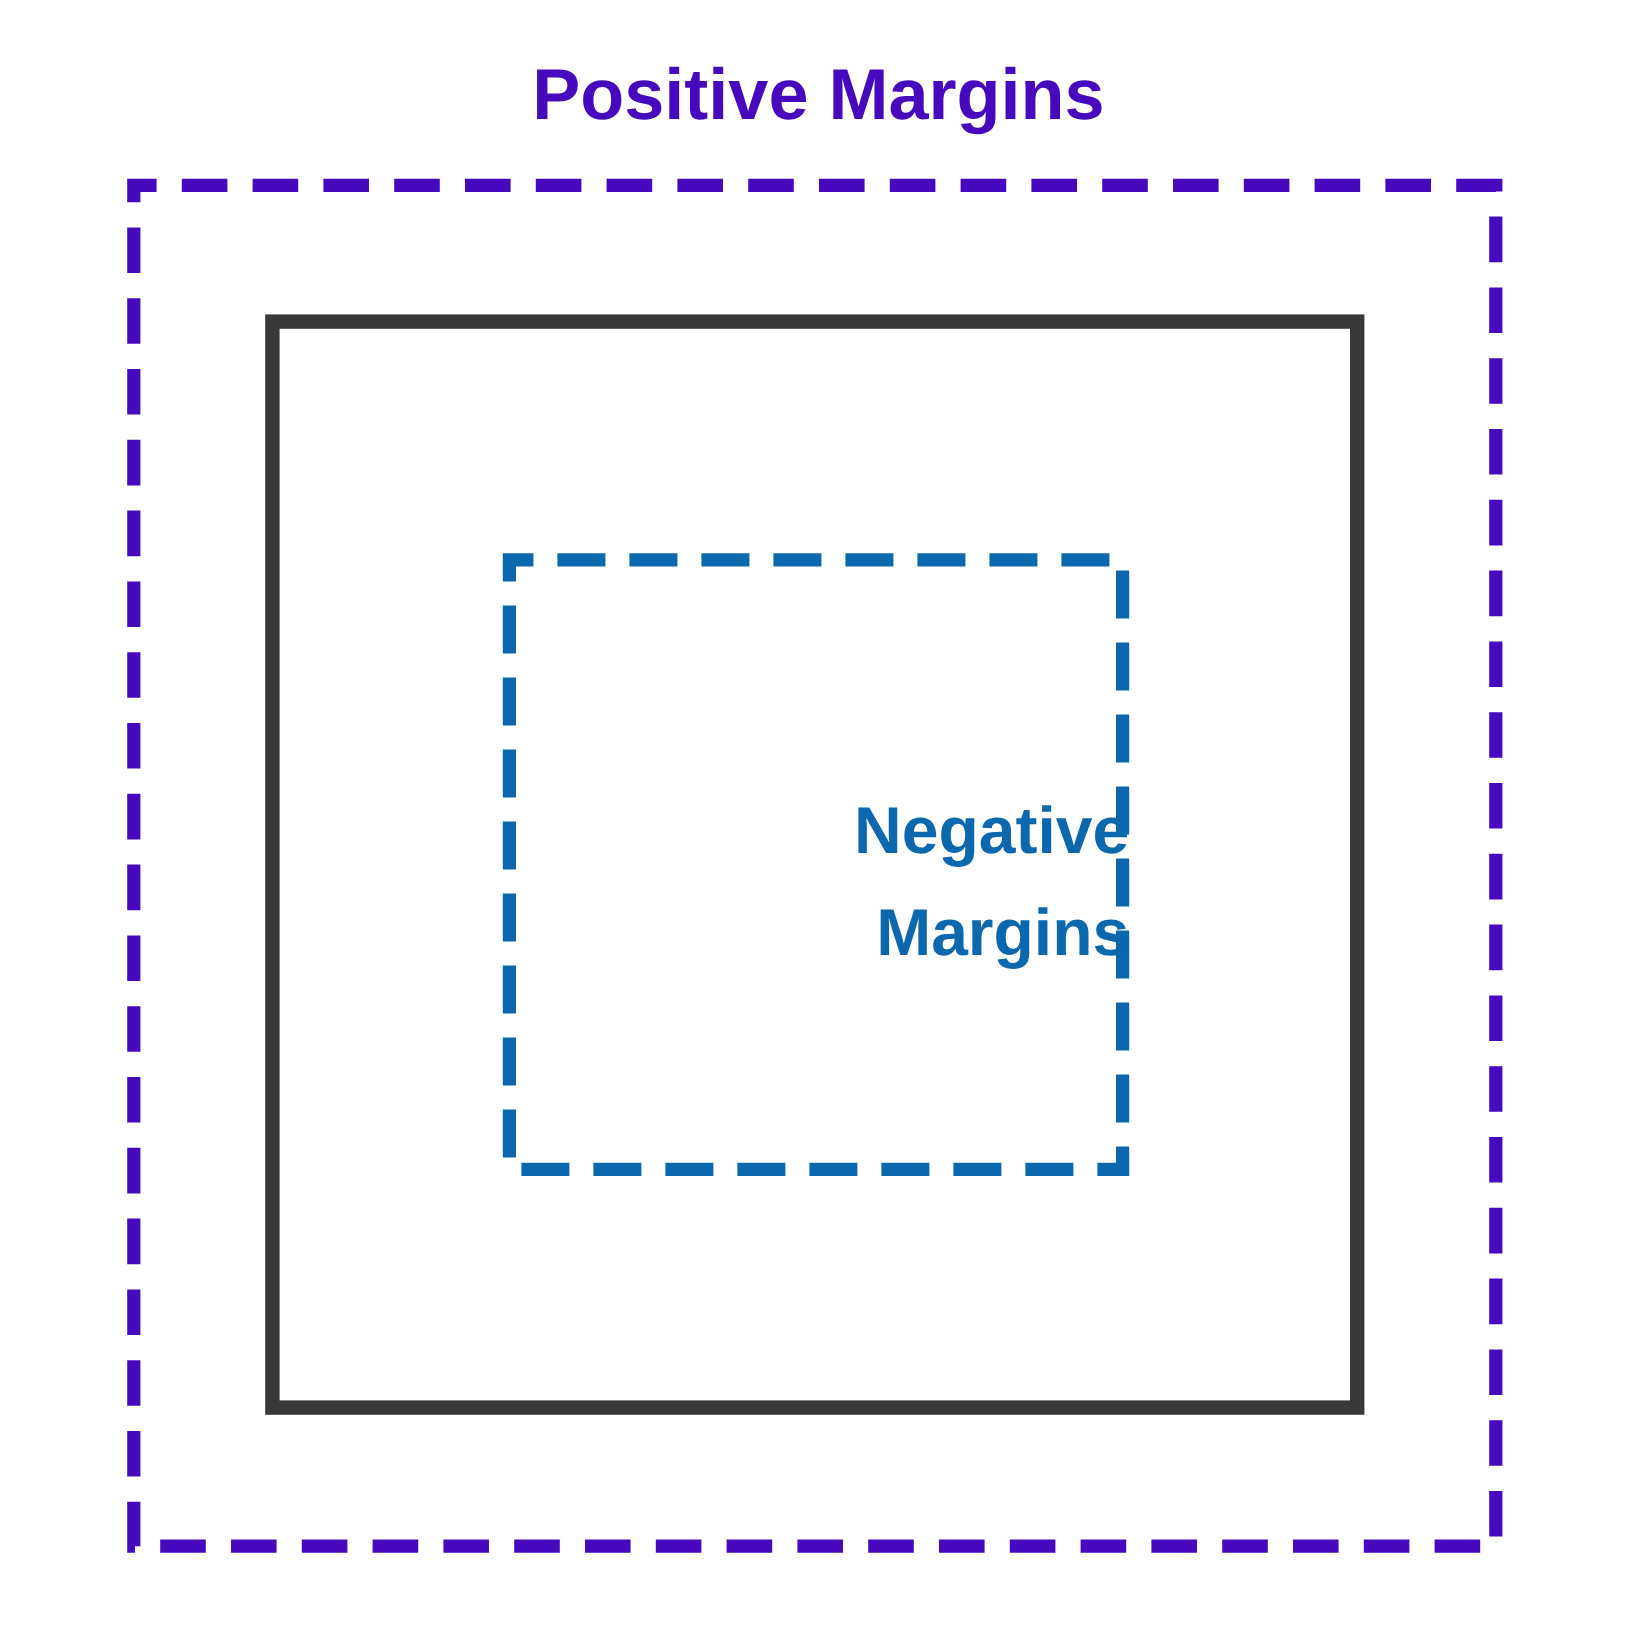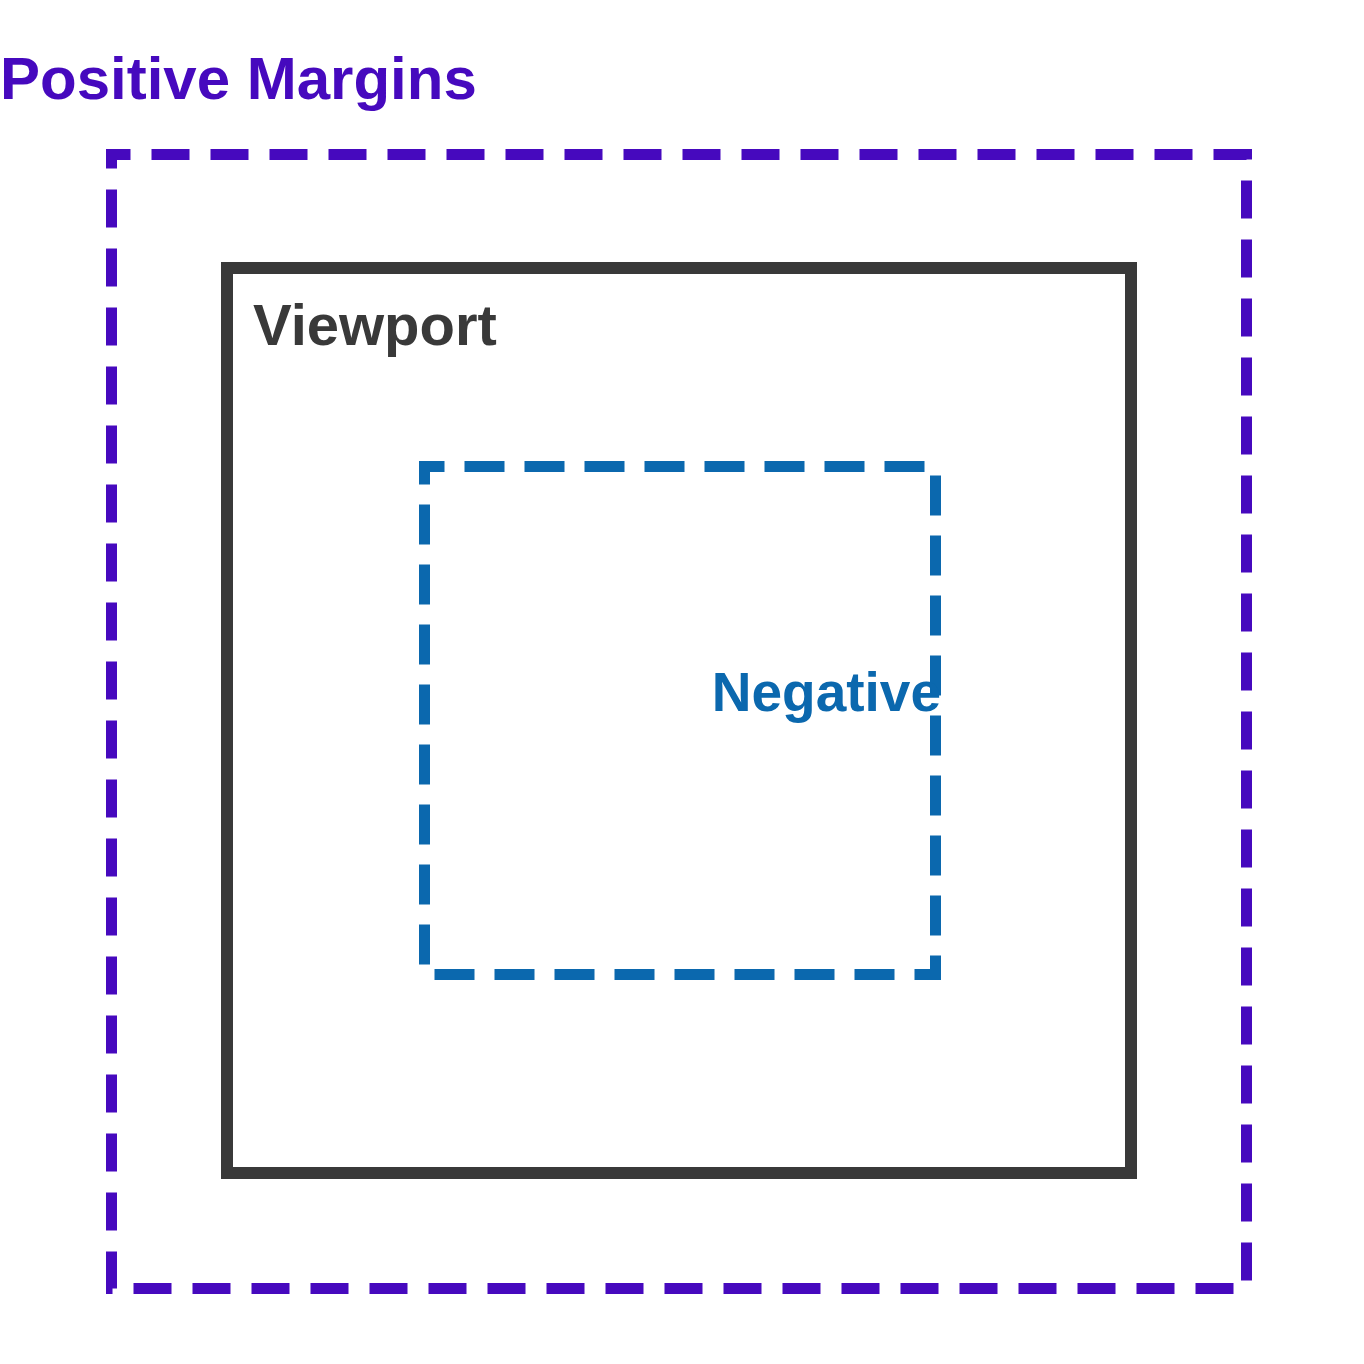--- a/index.html
+++ b/index.html
@@ -43,20 +43,21 @@
   }
   .label {
     position: absolute;
     font-weight: bold;
     white-space: nowrap;
   }
   .title-label {
     left: 0;
     top: 44px;
     width: 1364px;
+    text-align: center;
     font-size: 60px;
     line-height: 70px;
     color: var(--positive_purple, #4609BE);
   }
   .viewport-label {
     left: 253px;
     top: 292px;
     font-size: 58px;
     line-height: 66px;
     color: var(--viewport_gray, #393939);
@@ -77,19 +78,19 @@
 <div id="canvas">
 
   <div class="label title-label">Positive Margins</div>
 
   <svg id="diagram-svg" viewBox="0 0 1364 1364" xmlns="http://www.w3.org/2000/svg" aria-hidden="true">
     <rect class="outer-rect" x="111.5" y="154.5" width="1135" height="1134"></rect>
     <rect class="viewport-rect" x="227" y="268" width="904" height="905"></rect>
     <rect class="negative-rect" x="424.5" y="466.5" width="511" height="508"></rect>
   </svg>
 
-  <div class="label viewport-label">Viewport</div>
 
   <div class="label negative-label">
     <div>Negative</div>
+    <div>Margins</div>
   </div>
 
 </div>
 
 </body></html>

